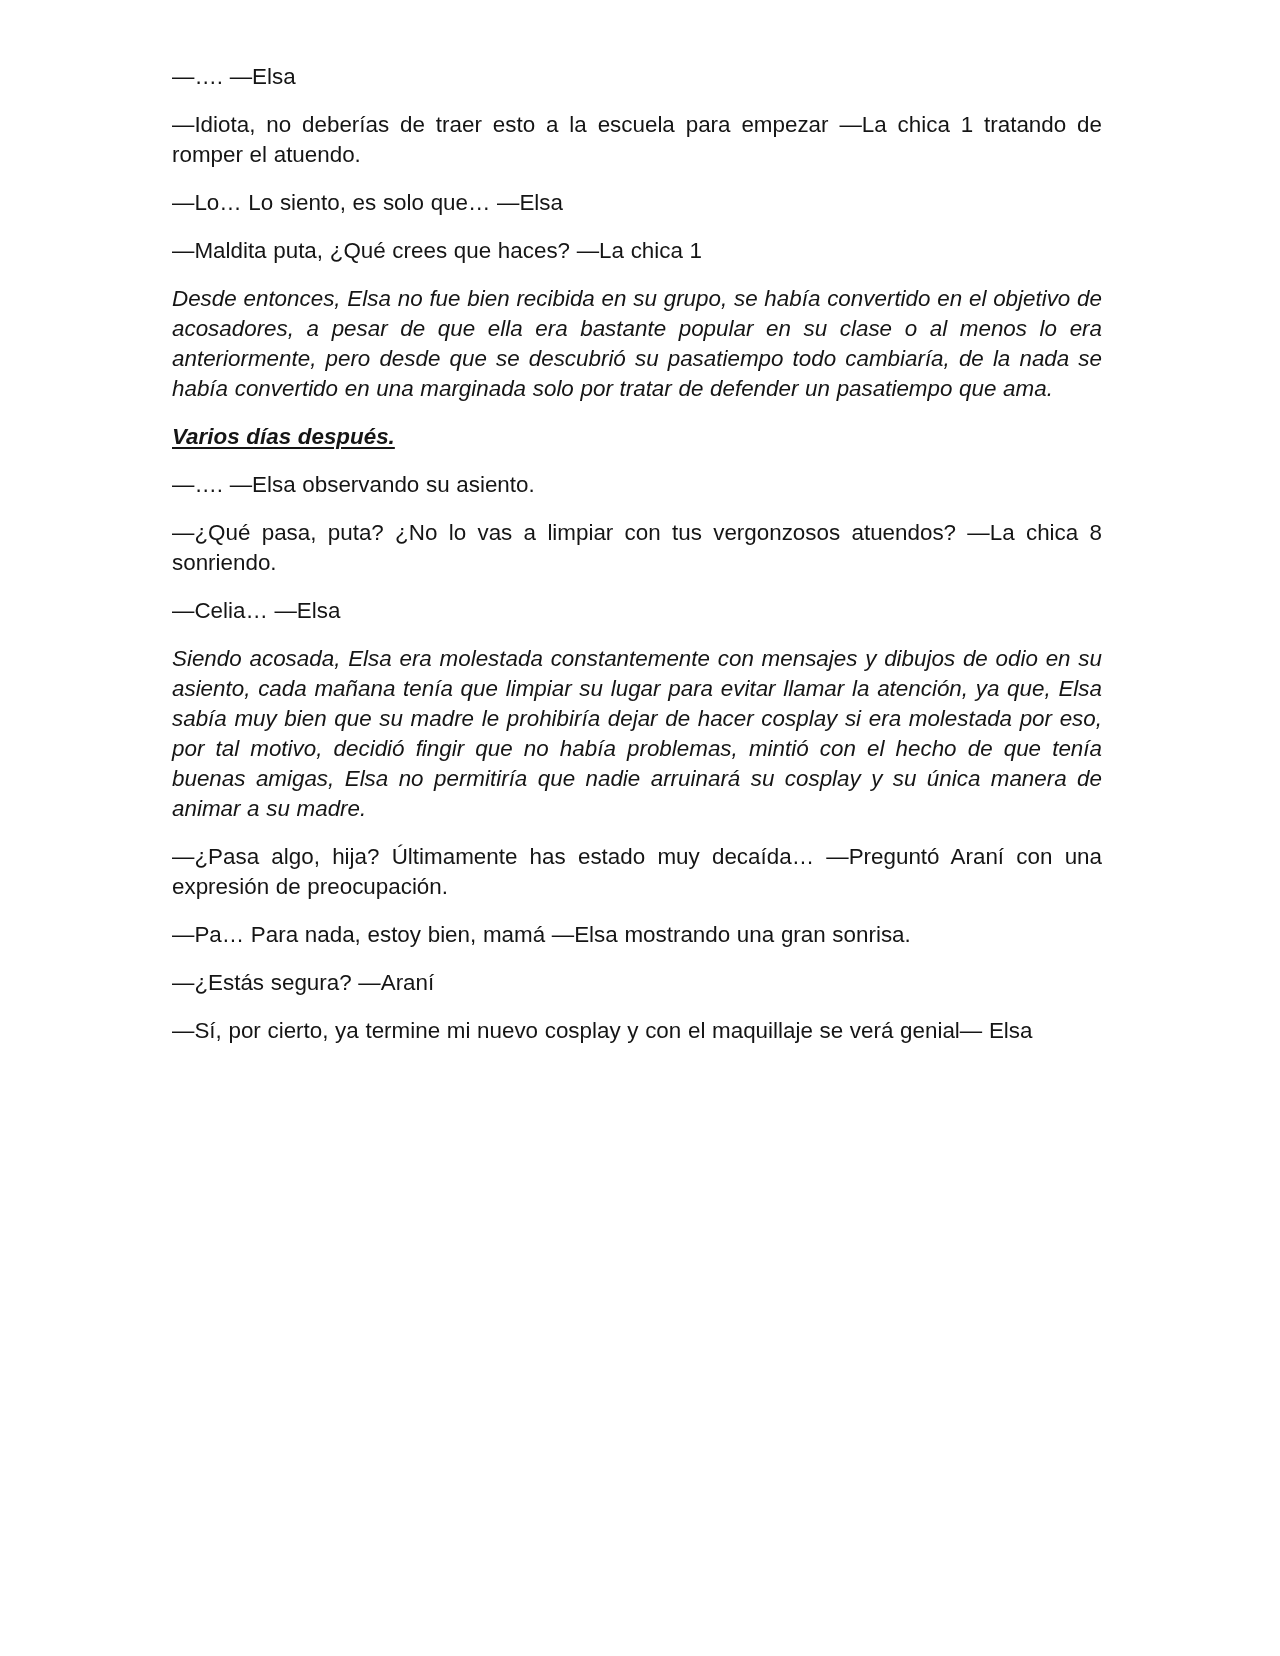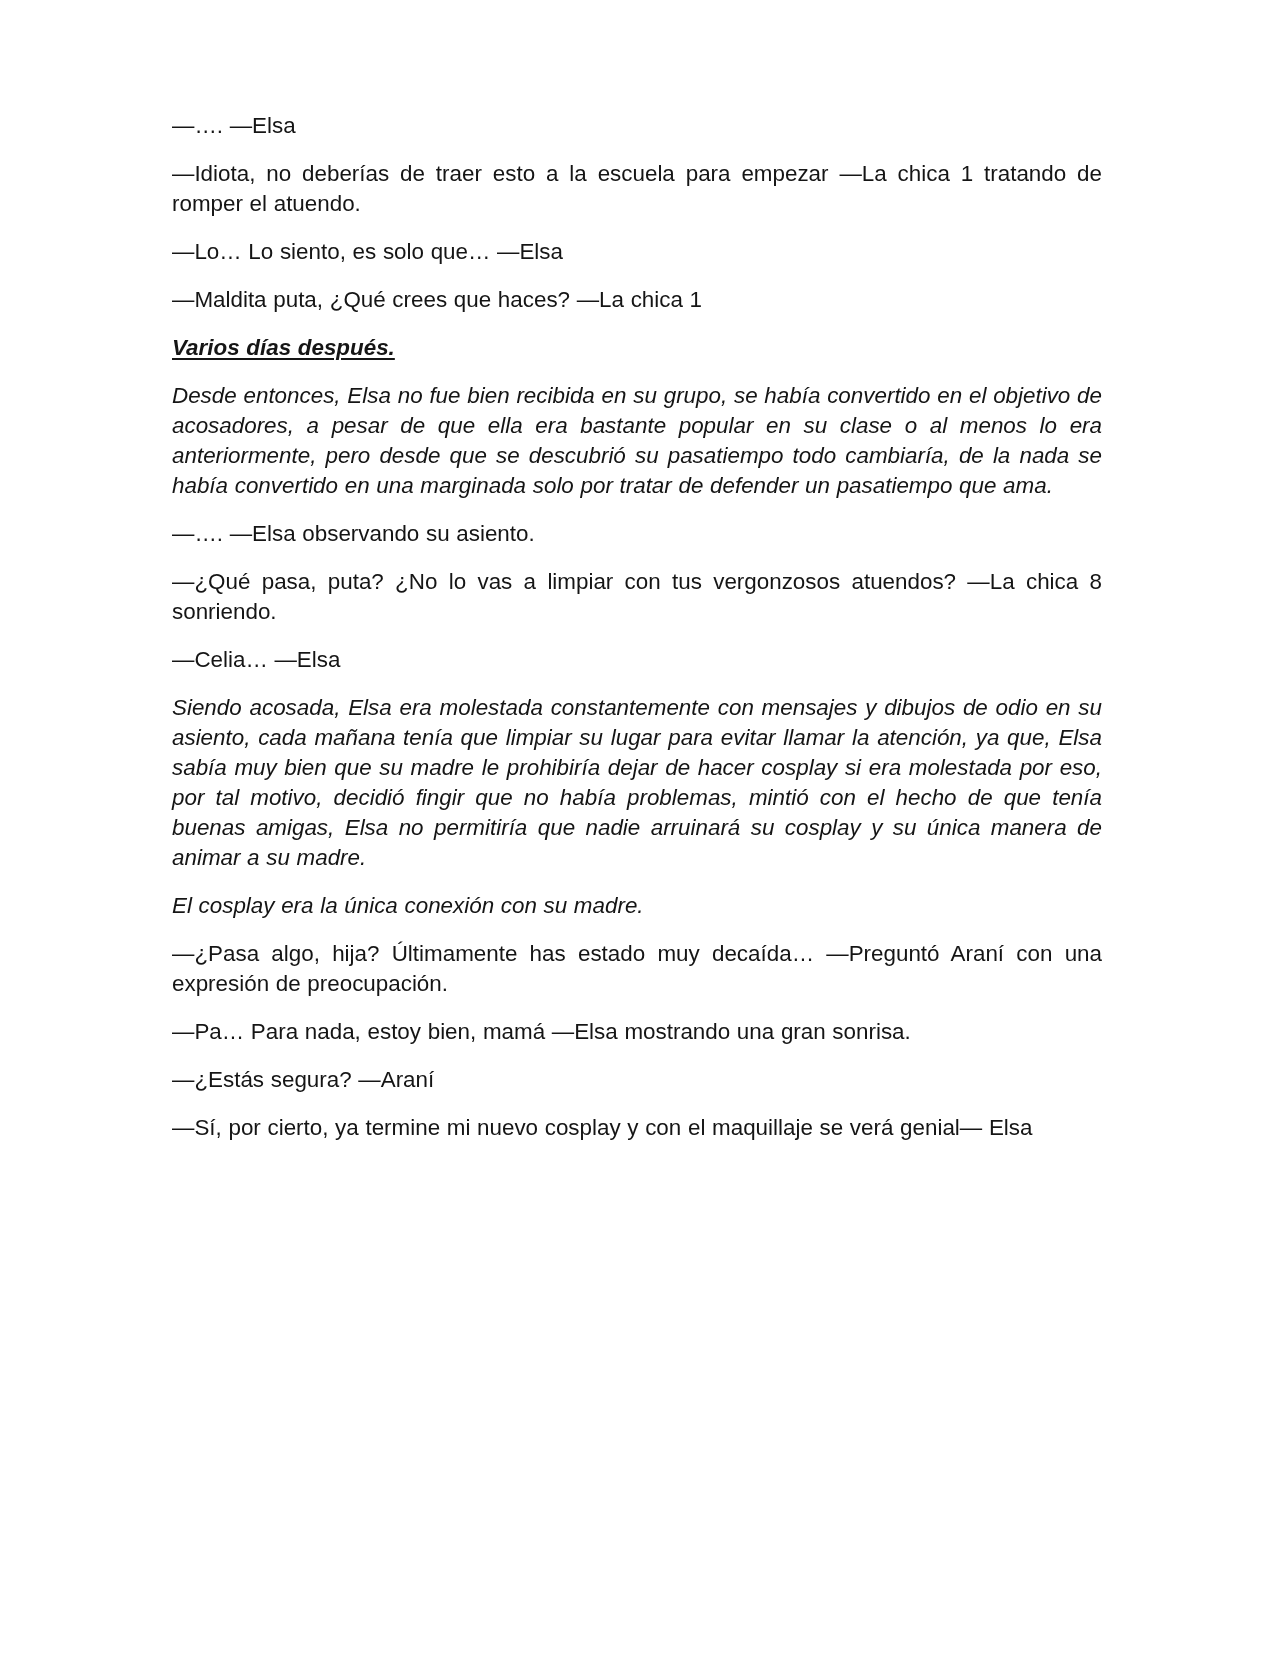--- a/index.html
+++ b/index.html
@@ -7,21 +7,21 @@
     padding: 0;
     background: #ffffff;
   }
   .page {
     position: relative;
     width: 1280px;
     height: 1656px;
     background: #ffffff;
     overflow: hidden;
     box-sizing: border-box;
-    padding: 111px 178px 0 172px;
+    padding: 62px 178px 0 172px;
     font-family: "Liberation Sans", "DejaVu Sans", sans-serif;
     font-size: 22.4px;
     line-height: 30px;
     color: #151515;
   }
   .para {
     margin: 0 0 18px 0;
     text-align: justify;
     word-spacing: 0.02em;
   }
@@ -37,24 +37,23 @@
   }
 </style>
 </head>
 <body>
 
 <div class="page">
   <p class="para">—…. —Elsa</p>
   <p class="para">—Idiota, no deberías de traer esto a la escuela para empezar —La chica 1 tratando de romper el atuendo.</p>
   <p class="para">—Lo… Lo siento, es solo que… —Elsa</p>
   <p class="para">—Maldita puta, ¿Qué crees que haces? —La chica 1</p>
+  <p class="para italic">Desde entonces, Elsa no fue bien recibida en su grupo, se había convertido en el objetivo de acosadores, a pesar de que ella era bastante popular en su clase o al menos lo era anteriormente, pero desde que se descubrió su pasatiempo todo cambiaría, de la nada se había convertido en una marginada solo por tratar de defender un pasatiempo que ama.</p>
   <p class="para heading">Varios días después.</p>
-  <p class="para italic">Desde entonces, Elsa no fue bien recibida en su grupo, se había convertido en el objetivo de acosadores, a pesar de que ella era bastante popular en su clase o al menos lo era anteriormente, pero desde que se descubrió su pasatiempo todo cambiaría, de la nada se había convertido en una marginada solo por tratar de defender un pasatiempo que ama.</p>
   <p class="para">—…. —Elsa observando su asiento.</p>
   <p class="para">—¿Qué pasa, puta? ¿No lo vas a limpiar con tus vergonzosos atuendos? —La chica 8 sonriendo.</p>
   <p class="para">—Celia… —Elsa</p>
   <p class="para italic">Siendo acosada, Elsa era molestada constantemente con mensajes y dibujos de odio en su asiento, cada mañana tenía que limpiar su lugar para evitar llamar la atención, ya que, Elsa sabía muy bien que su madre le prohibiría dejar de hacer cosplay si era molestada por eso, por tal motivo, decidió fingir que no había problemas, mintió con el hecho de que tenía buenas amigas, Elsa no permitiría que nadie arruinará su cosplay y su única manera de animar a su madre.</p>
-  <p class="para italic">El cosplay era la única conexión con su madre.</p>
   <p class="para">—¿Pasa algo, hija? Últimamente has estado muy decaída… —Preguntó Araní con una expresión de preocupación.</p>
   <p class="para">—Pa… Para nada, estoy bien, mamá —Elsa mostrando una gran sonrisa.</p>
   <p class="para">—¿Estás segura? —Araní</p>
   <p class="para">—Sí, por cierto, ya termine mi nuevo cosplay y con el maquillaje se verá genial— Elsa</p>
 </div>
 
 </body></html>

